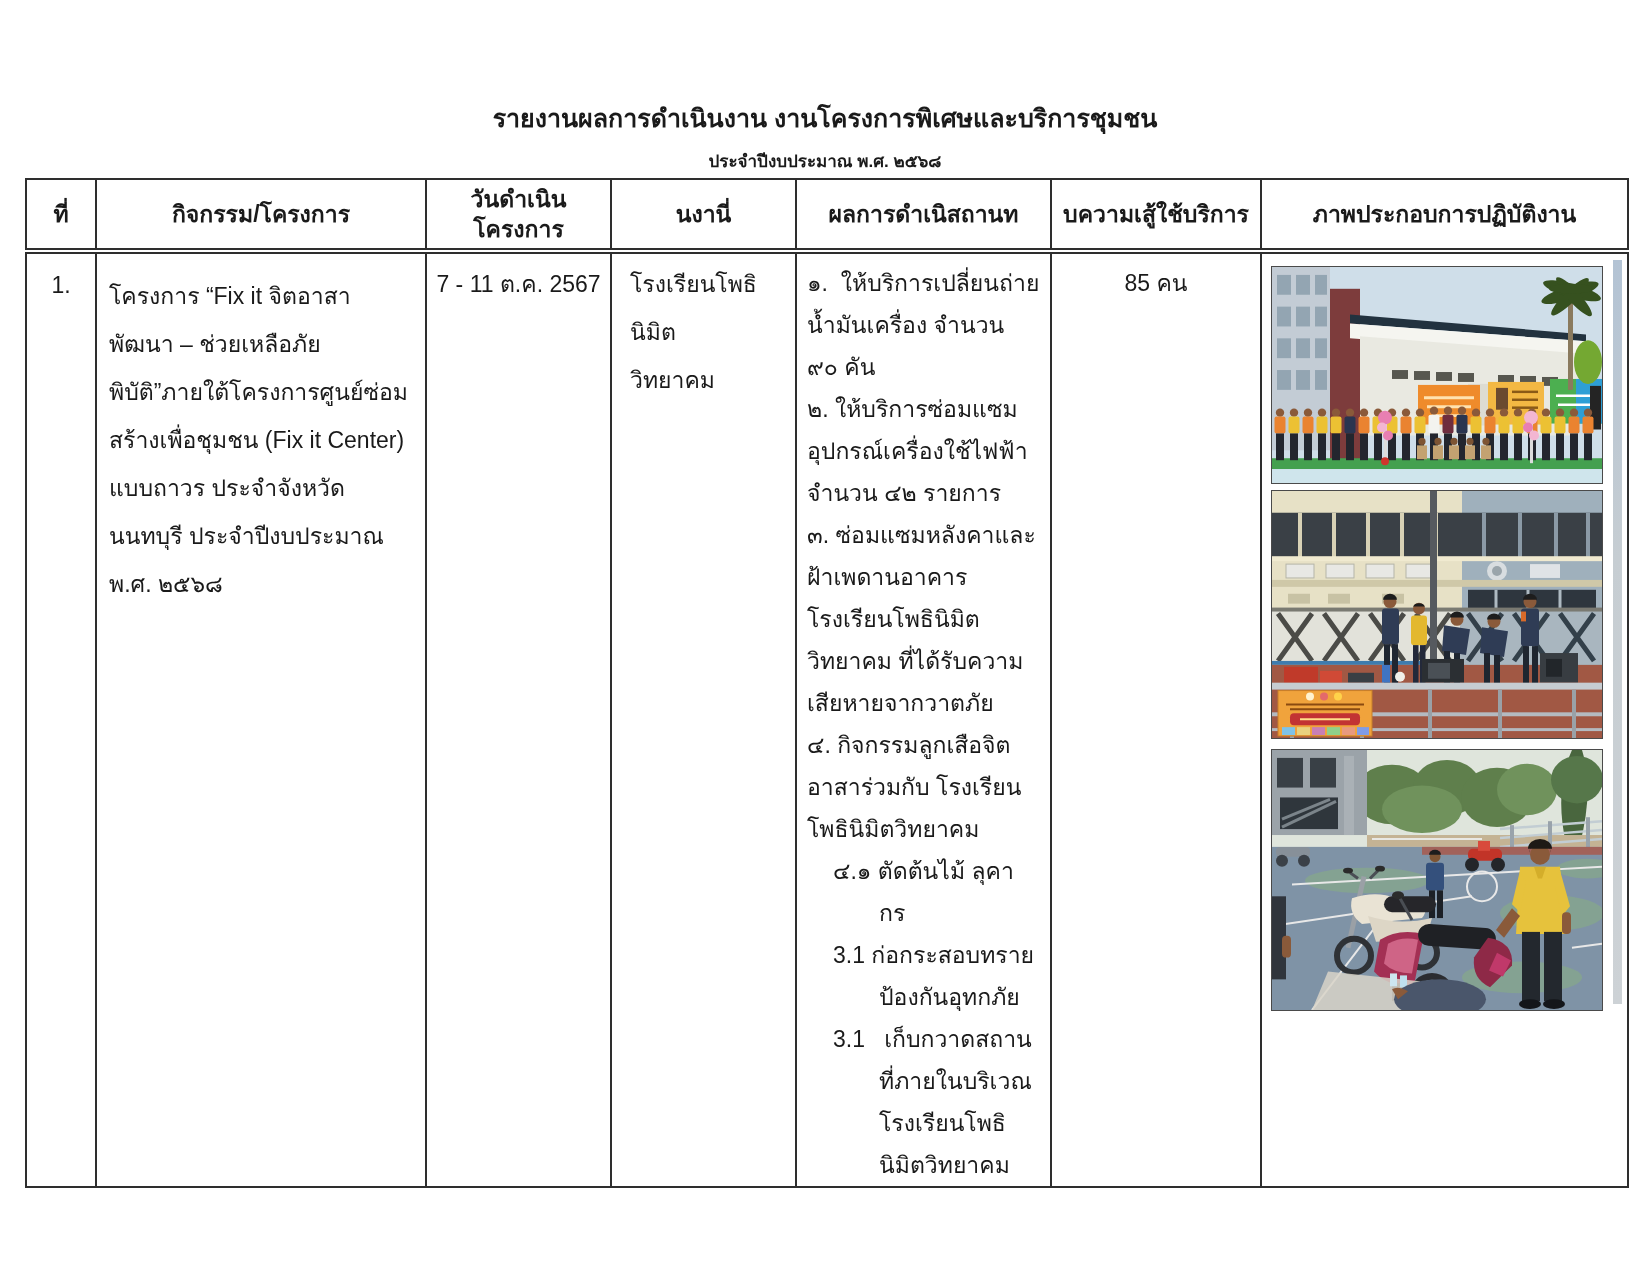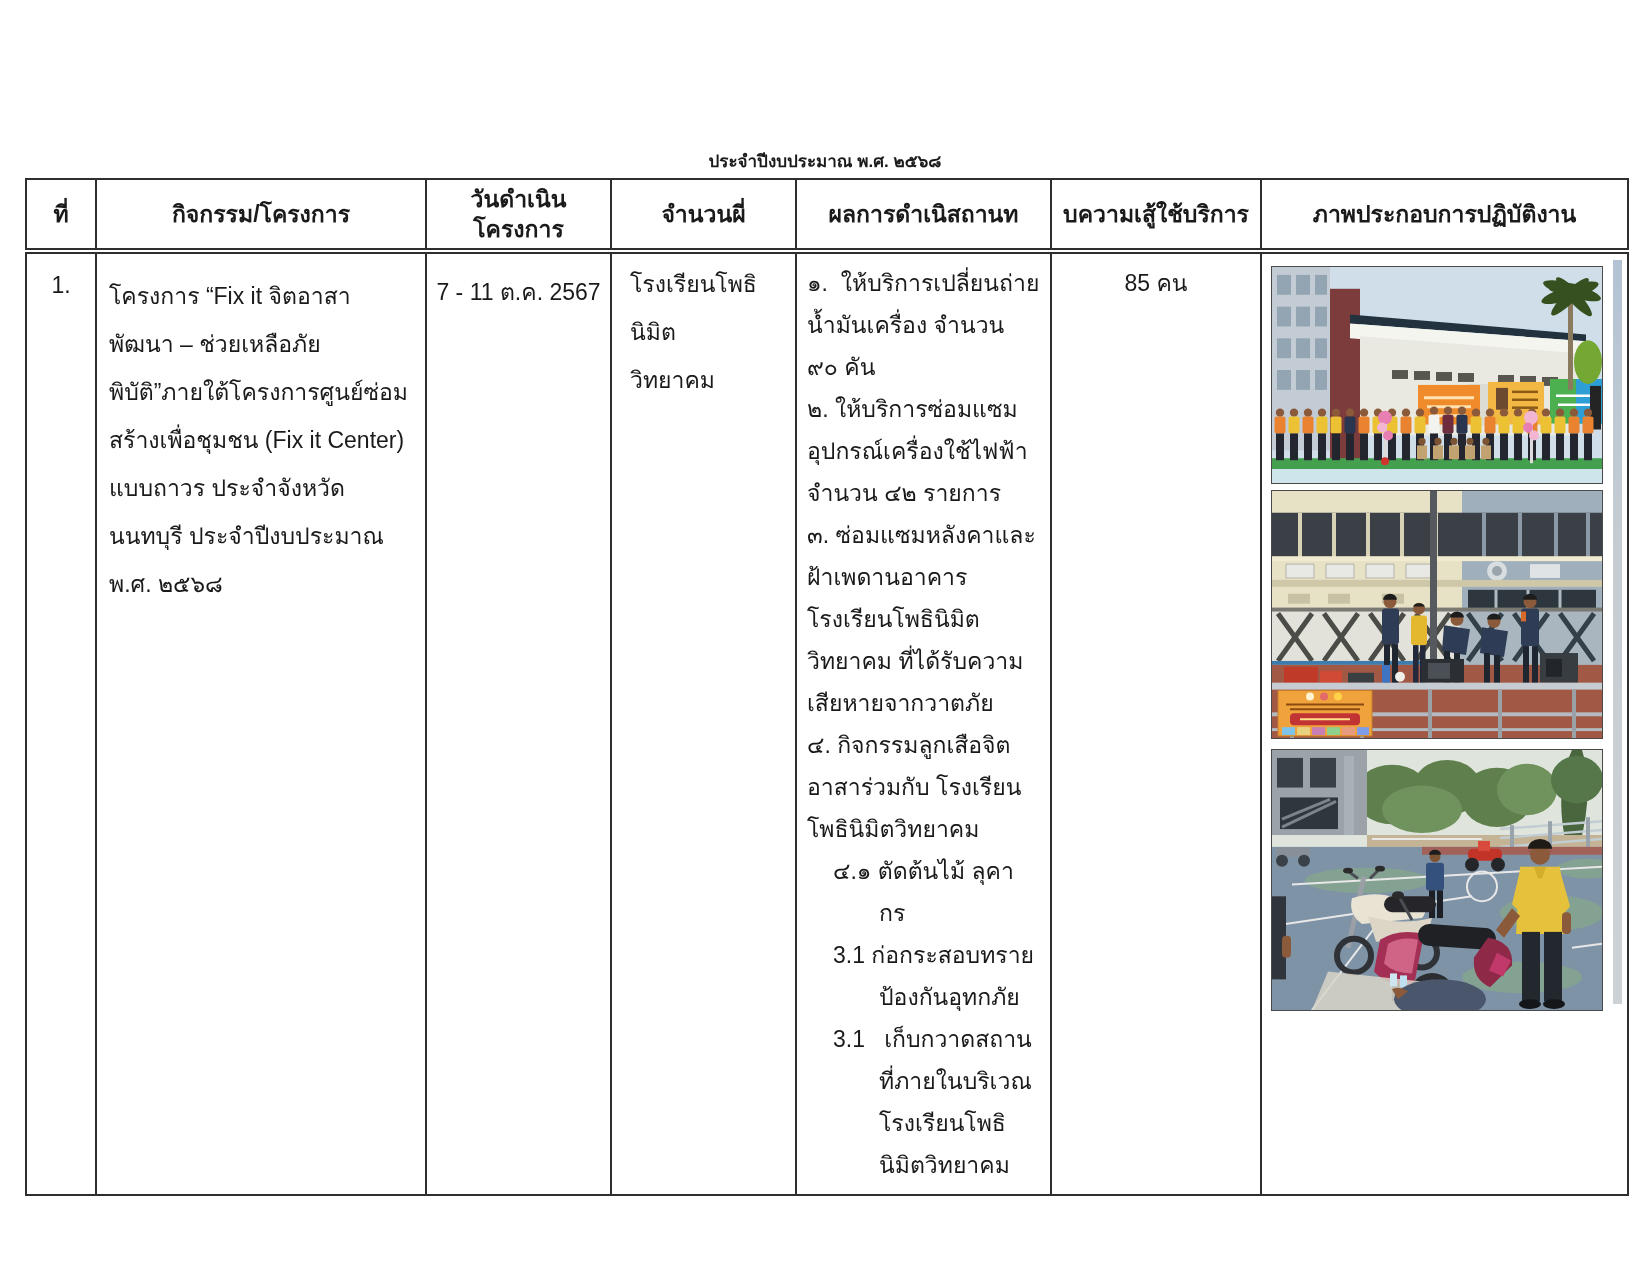--- a/index.html
+++ b/index.html
@@ -24,23 +24,23 @@
   table.report, table.report th, table.report td { border:2px solid #2e2e2e; }
   table.report thead th { border-bottom:6px double #2e2e2e; }
   th {
     font-weight:bold; font-size:23px; text-align:center; vertical-align:middle;
     white-space:pre-line; line-height:30px; padding:4px 6px; height:70px;
   }
   td { vertical-align:top; font-size:23px; }
   tbody tr { height:805px; }
   .c-no   { text-align:center; padding-top:10px; line-height:42px; }
   .c-activity { padding:18px 12px 0 12px; line-height:48px; overflow-wrap:anywhere; }
-  .c-date { text-align:center; padding-top:14px; line-height:48px; }
+  .c-date { text-align:center; padding-top:6px; line-height:48px; }
   .c-location { padding:6px 10px 0 18px; line-height:48px; white-space:pre-line; overflow-wrap:anywhere; }
-  .c-results { padding:8px 10px 8px 10px;margin-left:27px; }
+  .c-results { padding:8px 10px 0 10px;margin-left:27px; }
   .res { line-height:42px; white-space:pre-wrap; overflow-wrap:anywhere; }
   .res.sub { padding-left:72px; text-indent:-46px; }
   .c-users { text-align:center; padding-top:8px; line-height:42px; }
   .c-photos { position:relative; padding:0; }
   .photo {
     width:332px; margin-left:9px; border:1px solid #4a4a4a; background:#dfe5ea;
     line-height:0;
   }
   .photo svg { width:100%; height:100%; display:block; }
   .photo.p1 { margin-top:12px; height:218px; }
@@ -49,39 +49,40 @@
   .edge-strip {
     position:absolute; top:6px; right:5px; width:9px; height:744px;
     background:linear-gradient(#b3c3d4,#c6cdd2 40%,#cdd2d6);
   }
 </style>
 </head>
 <body>
 
 <div class="page">
 
+  <div class="doc-title">รายงานผลการดำเนินงาน งานโครงการพิเศษและบริการชุมชน</div>
   <div class="doc-subtitle">ประจำปีงบประมาณ พ.ศ. ๒๕๖๘</div>
 
   <table class="report">
     <colgroup>
       <col style="width:70px">
         <col style="width:330px">
         <col style="width:185px">
       <col style="width:185px">
         <col style="width:255px">
         <col style="width:210px">
       <col style="width:367px">
     </colgroup>
     <thead>
       <tr>
         <th>ที่</th>
         <th>กิจกรรม/โครงการ</th>
         <th>วันดำเนิน
 โครงการ</th>
-        <th>จำนวนผี่</th>
+        <th>นงานี่</th>
         <th>ผลการดำเนิสถานท</th>
         <th>บความเสู้ใช้บริการ</th>
         <th>ภาพประกอบการปฏิบัติงาน</th>
       </tr>
     </thead>
     <tbody>
       <tr>
         <td class="c-no">1.</td>
         <td class="c-activity">โครงการ “Fix it จิตอาสาพัฒนา – ช่วยเหลือภัยพิบัติ”ภายใต้โครงการศูนย์ซ่อมสร้างเพื่อชุมชน (Fix it Center) แบบถาวร ประจำจังหวัดนนทบุรี ประจำปีงบประมาณ พ.ศ. ๒๕๖๘</td>
         <td class="c-date">7 - 11 ต.ค. 2567</td>

